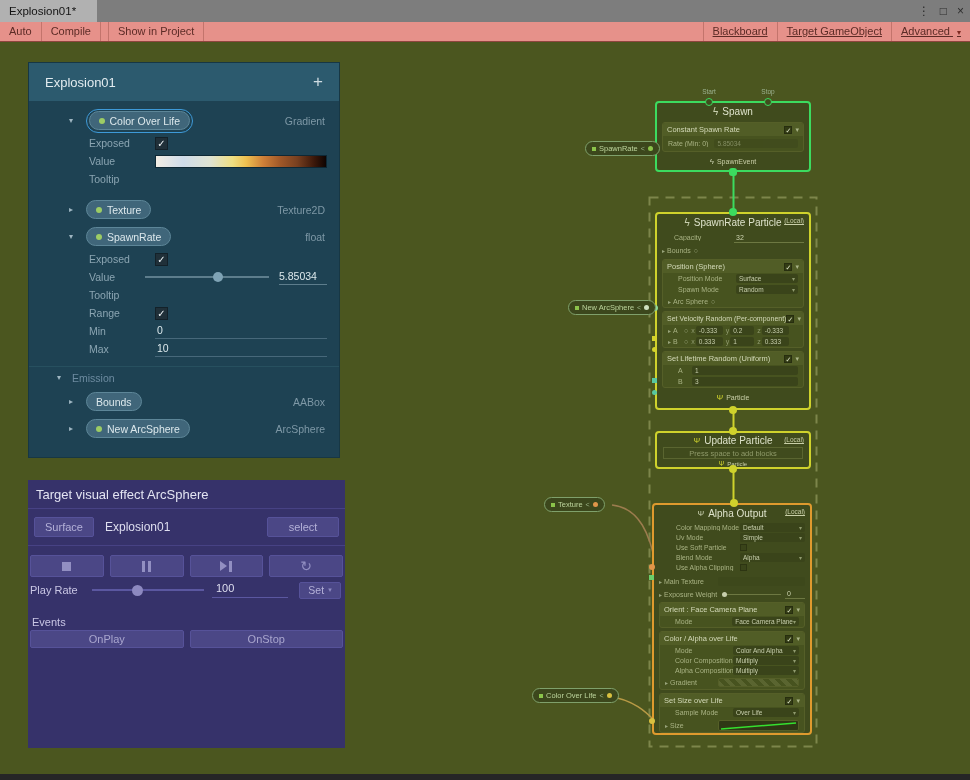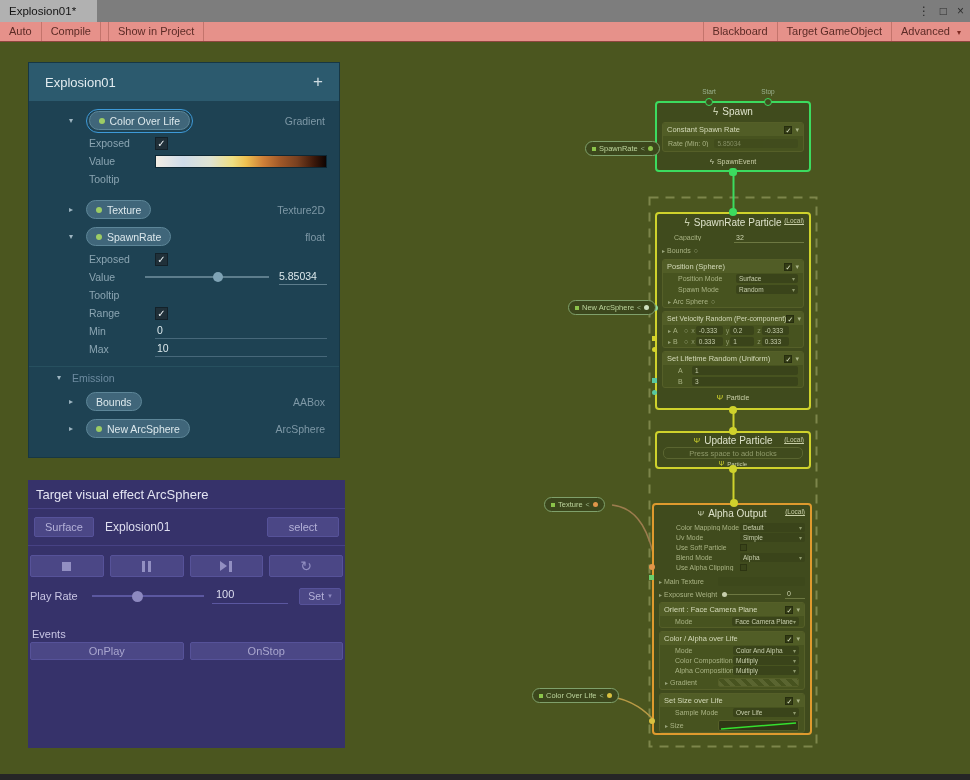--- a/index.html
+++ b/index.html
@@ -11,21 +11,21 @@
   .tabbar { position:absolute; left:0; top:0; width:970px; height:22px; background:#7d7d7d; }
   .tab { position:absolute; left:0; top:0; width:97px; height:22px; background:#b1b1b1;
          color:#141414; font-size:11.5px; line-height:22px; padding-left:9px; }
   .win-controls { position:absolute; right:6px; top:0; height:22px; display:flex; gap:10px;
                   align-items:center; color:#2d2d2d; font-size:12px; }
 
   .vfx-toolbar { position:absolute; left:0; top:22px; width:970px; height:20px; background:#e6918a;
                  border-bottom:1px solid #8e453e; display:flex; font-size:11px; color:#5c2b26; }
   .tb-btn { padding:0 9px; line-height:18px; border-right:1px solid #c3746c; cursor:default; }
   .tb-spacer { width:8px; border-right:1px solid #c3746c; }
-  .tb-right { margin-left:auto; display:flex; }
+  .tb-right { margin-left:auto; display:flex;text-decoration:underline; }
   .tb-right .tb-btn { border-right:none; border-left:1px solid #c3746c; }
   .adv-caret { color:#7e2a22; font-size:8px; margin-left:4px; }
 
   .bottom-strip { position:absolute; left:0; top:774px; width:970px; height:6px; background:#262626; }
 
   
   svg.wires { position:absolute; left:0; top:0; }
 
   
   .node { position:absolute; background:#404b1d; border-radius:4px; }
@@ -127,34 +127,34 @@
   .tp-transport { display:flex; gap:6px; padding:0 2px; margin-top:9px; }
   .tp-tbtn { flex:1; height:22px; }
   .icon-stop { width:9px; height:9px; background:#928fc2; }
   .icon-pause { display:flex; gap:3px; }
   .icon-pause i { display:block; width:3px; height:11px; background:#928fc2; }
   .icon-step { display:flex; align-items:center; gap:2px; }
   .icon-step .tri { width:0; height:0; border-left:7px solid #928fc2;
                     border-top:5px solid transparent; border-bottom:5px solid transparent; }
   .icon-step .bar { width:3px; height:11px; background:#928fc2; }
   .icon-restart { color:#928fc2; font-size:14px; line-height:1; }
-  .tp-playrate { display:flex; align-items:center; height:24px; padding:18px 2px; margin-top:1px; font-size:11px; }
+  .tp-playrate { display:flex; align-items:center; height:24px; padding:12px 2px; margin-top:1px; font-size:11px; }
   .tp-pr-label { width:62px; color:#c9c6e4; }
   .tp-slider { position:relative; width:112px; height:14px; margin-right:8px; }
   .tp-track { position:absolute; left:0; right:0; top:6px; height:2px; background:#5b57a0; }
   .tp-knob { position:absolute; left:40px; top:2px; width:11px; height:11px; border-radius:50%; background:#8d89c0; }
   .tp-prnum { width:76px; border-bottom:1px solid #5b57a0; color:#dfdff0; height:16px; padding-left:4px; }
   .tp-set { margin-left:auto; width:42px; height:17px; margin-right:2px; font-size:10.5px; gap:4px; }
   .tp-set .dda { font-size:7px; color:#8d89c0; }
   .tp-events-label { padding:14px 4px 2px; font-size:11px; color:#c9c6e4; }
   .tp-events { display:flex; gap:6px; padding:0 2px; }
   .tp-ebtn { flex:1; height:18px; color:#a9a6ce; }
 
   
-  .placeholder-box { margin:0 6px; height:12px; border:1px solid #5a6530; border-radius:5px;
+  .placeholder-box { margin:0 6px; height:12px; border:1px solid #5a6530; border-radius:0;
                      display:flex; align-items:center; justify-content:center;
                      color:#8f9a6a; font-size:7.5px; }
   .ctx-footer { height:12px; display:flex; align-items:center; justify-content:center; gap:3px;
                 font-size:7px; color:#c9cfa8; }
   .foot-icon-y { color:#cfd22c; font-size:8px; }
   .foot-icon-g { color:#c8cfae; font-size:8px; }
 
   .settings-row { display:flex; align-items:center; height:10px; padding:0 5px 0 22px;
                   color:#a9b384; font-size:6.8px; white-space:nowrap; }
   .s-label { width:64px; flex:none; overflow:hidden; }

